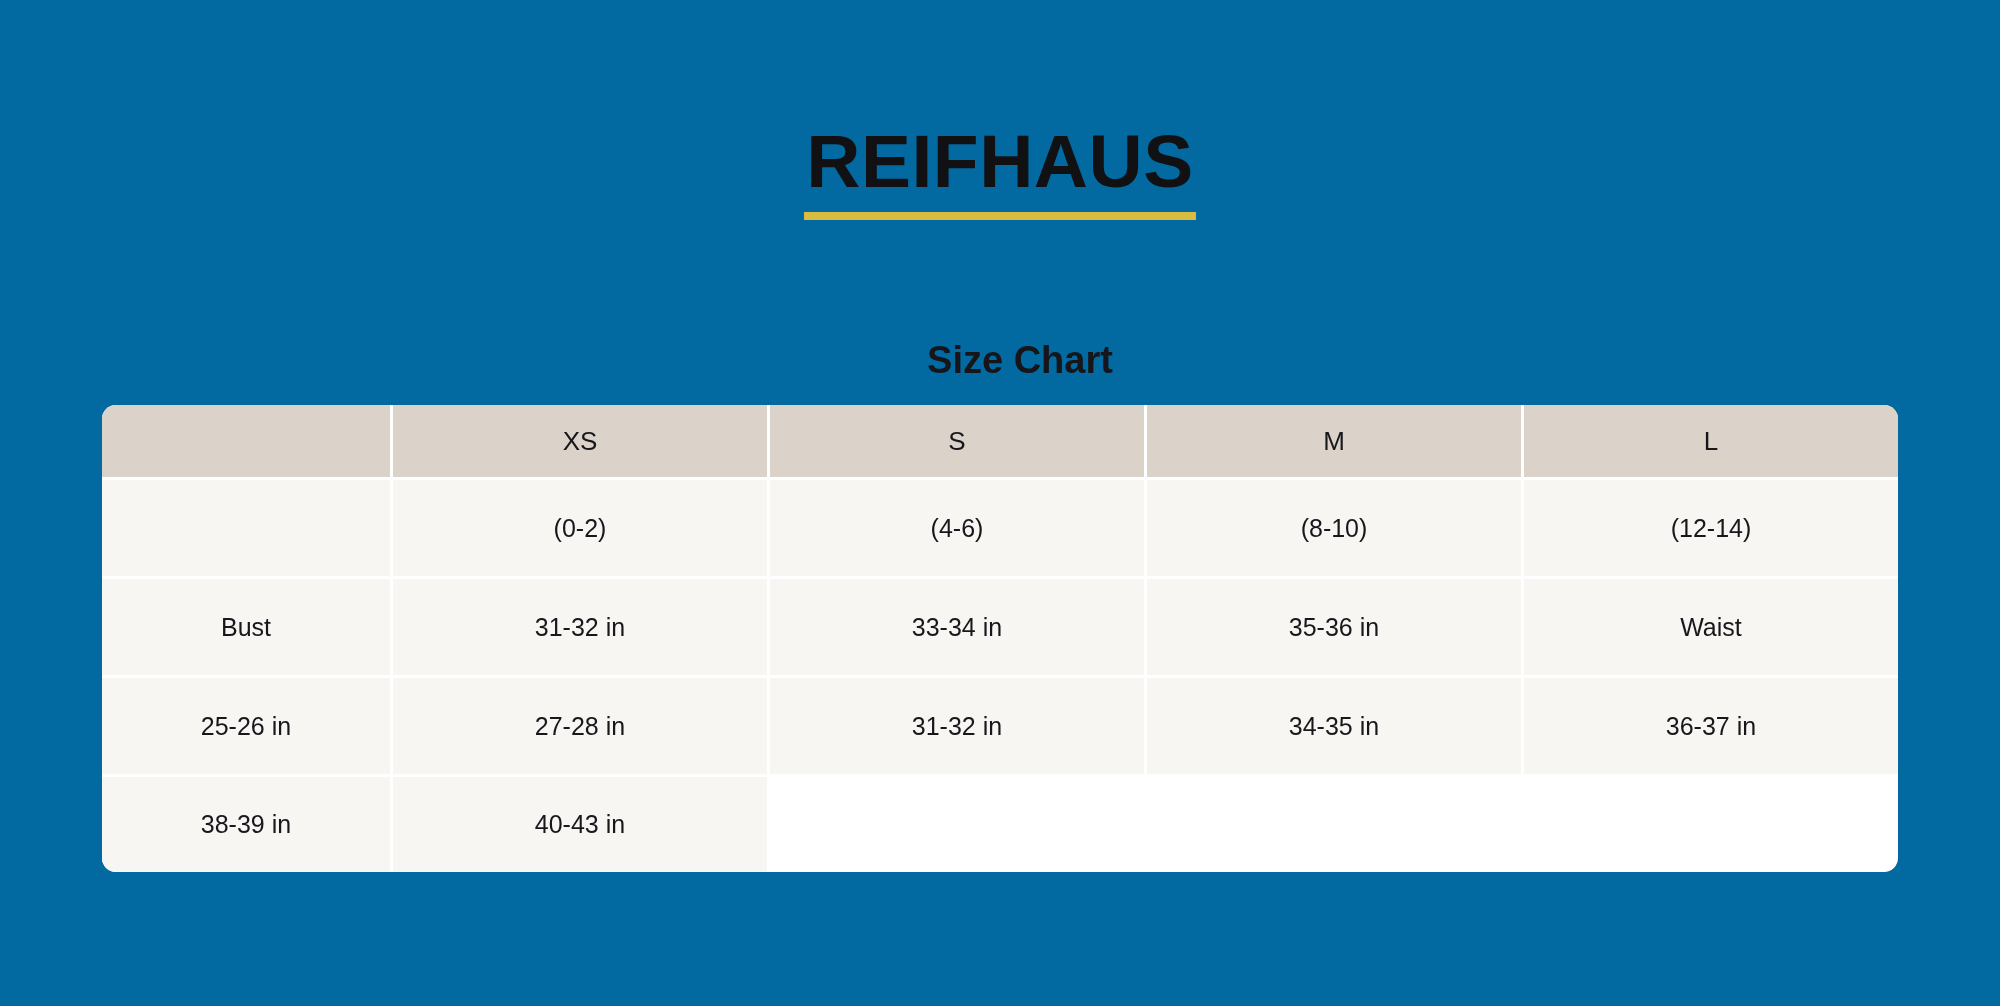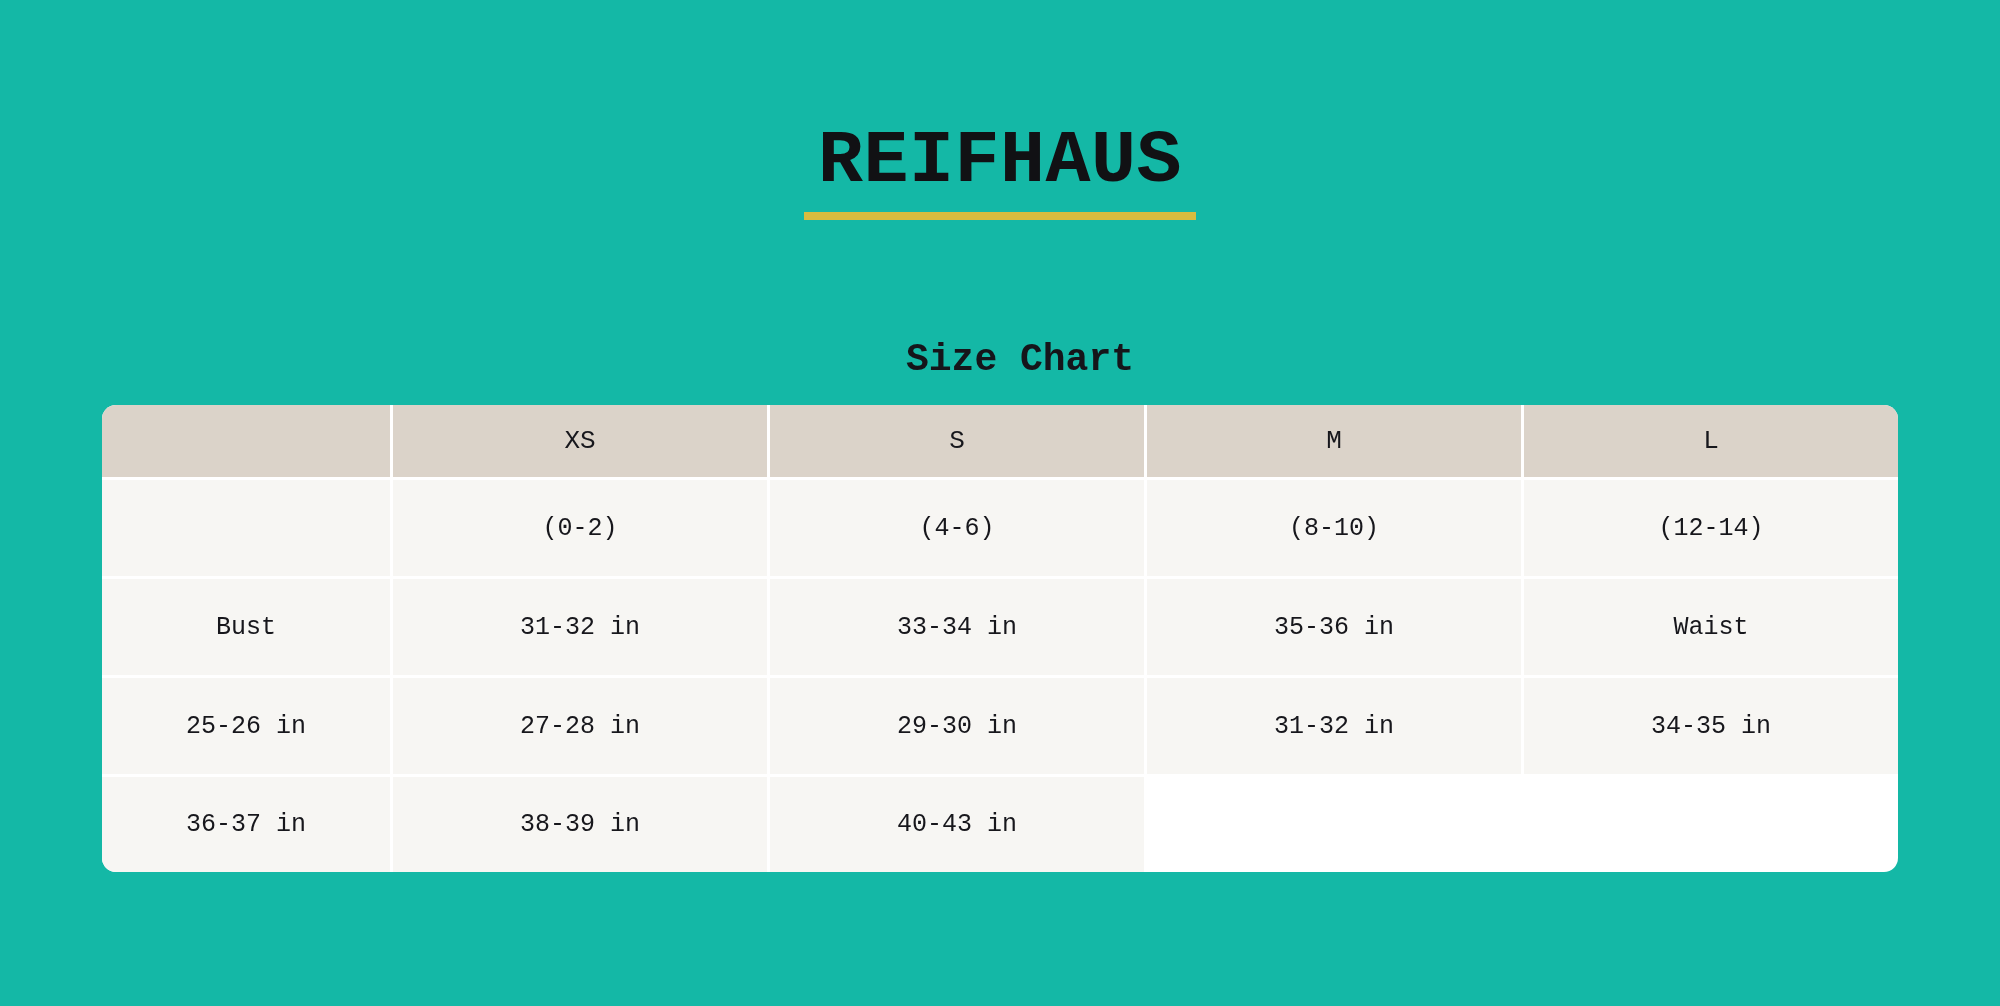--- a/index.html
+++ b/index.html
@@ -4,22 +4,22 @@
 <style>
   html, body {
     margin: 0;
     padding: 0;
     background: #ffffff;
   }
   .page {
     position: relative;
     width: 2000px;
     height: 1006px;
-    background: #14b8a6;
-    font-family: Liberation Mono, monospace;
+    background: #0369a1;
+    font-family: Liberation Sans, sans-serif;
     color: #1a1a1e;
     overflow: hidden;
   }
 
   
   .brand-logo {
     position: absolute;
     top: 124px;
     left: 0;
     width: 100%;
@@ -130,21 +130,20 @@
     <div class="cell td">(12-14)</div>
 
     <div class="cell td">Bust</div>
     <div class="cell td">31-32 in</div>
     <div class="cell td">33-34 in</div>
     <div class="cell td">35-36 in</div>
 
     <div class="cell td">Waist</div>
     <div class="cell td">25-26 in</div>
     <div class="cell td">27-28 in</div>
-    <div class="cell td">29-30 in</div>
     <div class="cell td">31-32 in</div>
 
     <div class="cell td">34-35 in</div>
     <div class="cell td">36-37 in</div>
     <div class="cell td">38-39 in</div>
     <div class="cell td">40-43 in</div>
 
   </div>
 </div>
 

